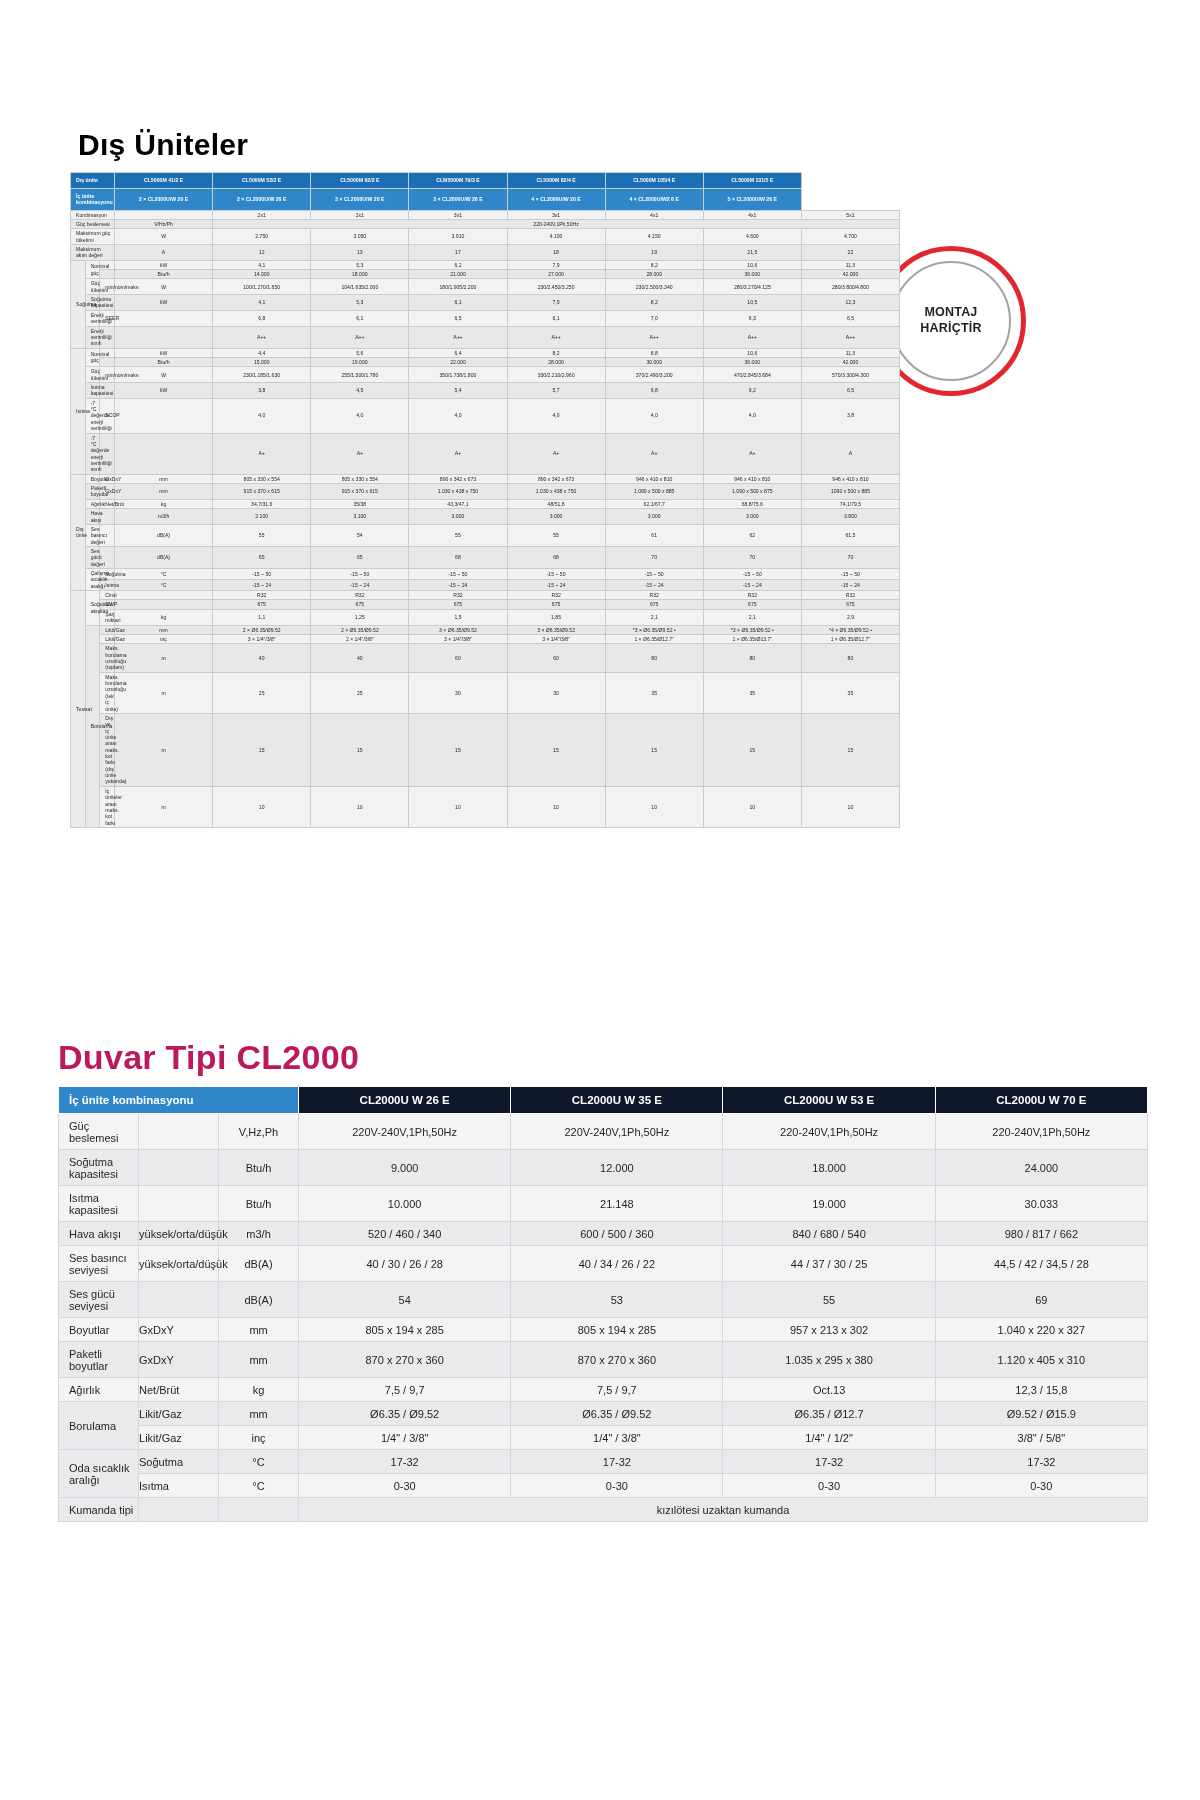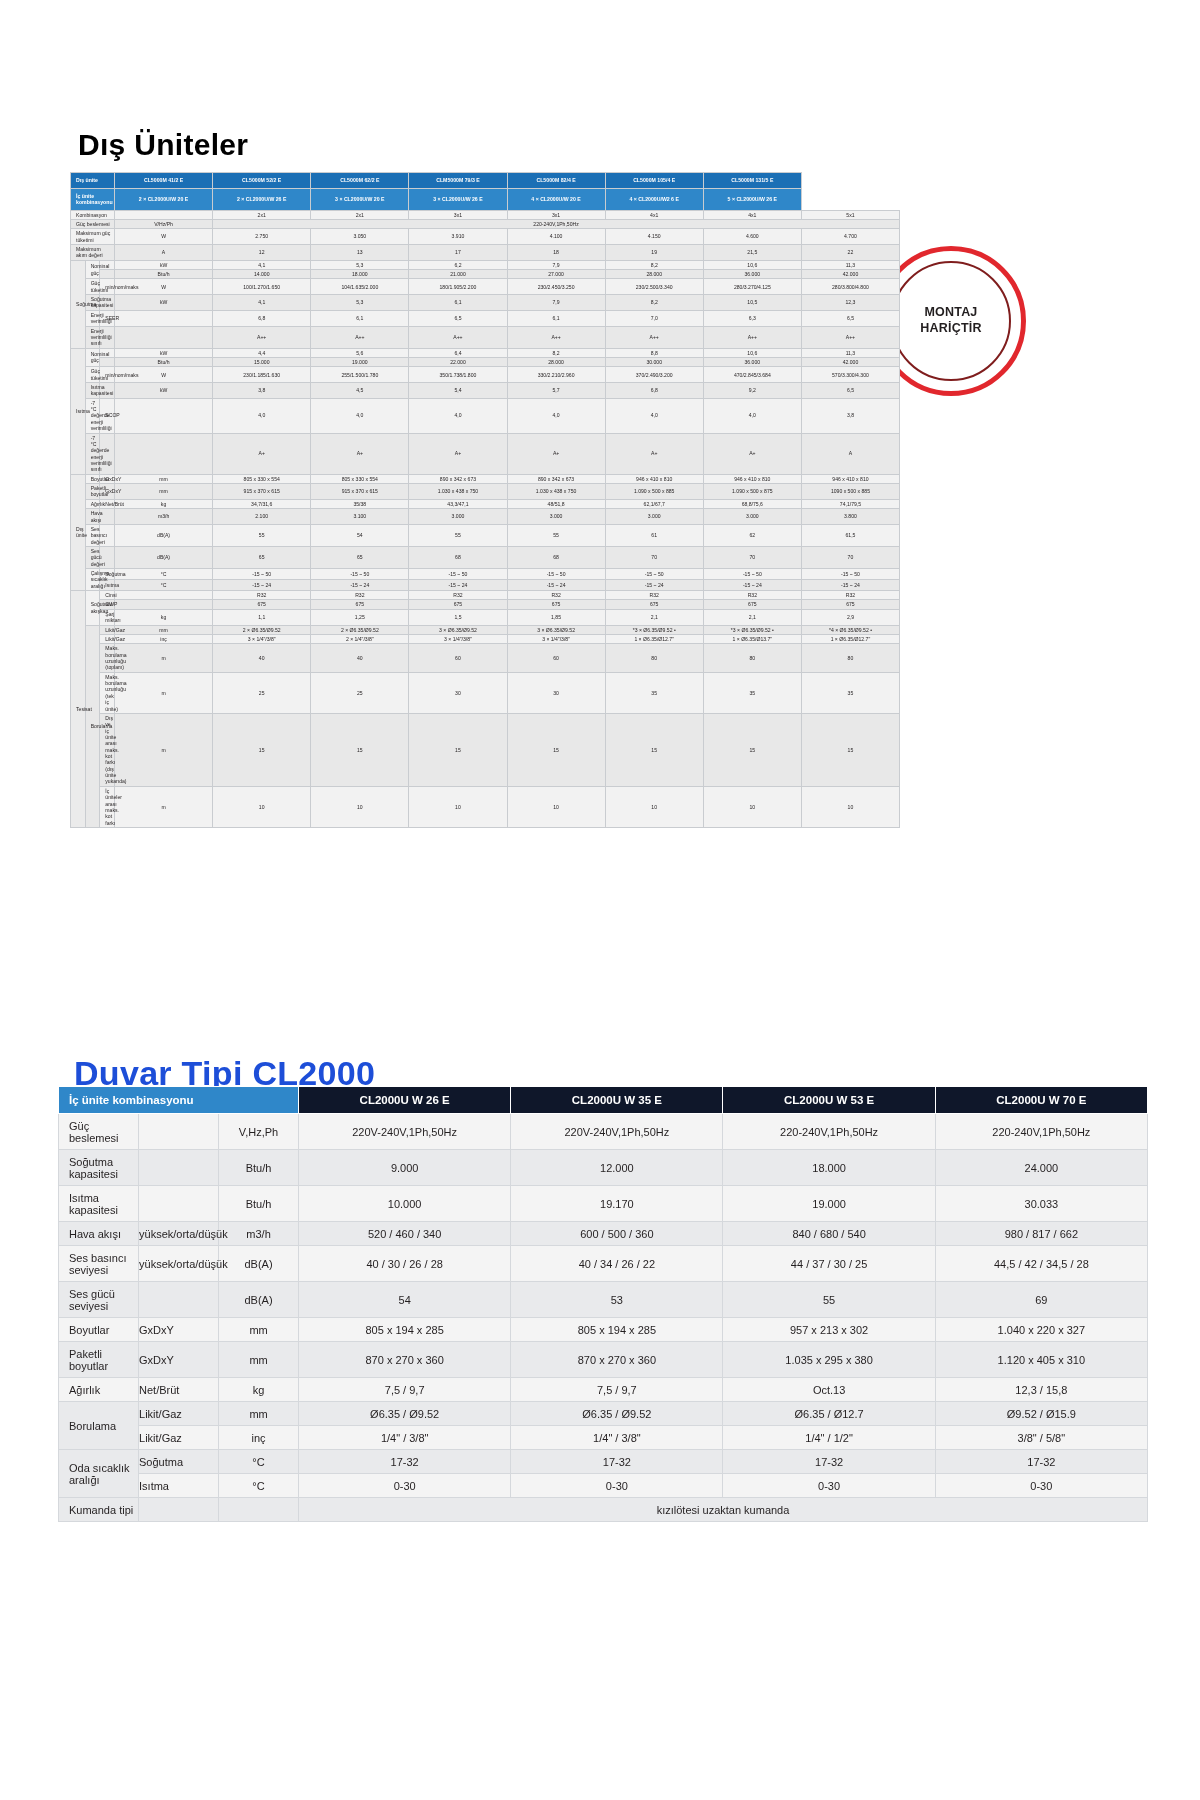--- a/index.html
+++ b/index.html
@@ -12,32 +12,32 @@
     overflow:hidden;
   }
   .page{position:relative;width:1200px;height:1800px;}
 
   
   h1.title1{
     position:absolute;left:78px;top:128px;margin:0;
     font-size:30px;font-weight:bold;letter-spacing:0.3px;color:#000000;
   }
   h1.title2{
-    position:absolute;left:58px;top:1038px;margin:16px;
-    font-size:34px;font-weight:bold;letter-spacing:0.3px;color:#1d4ed8;
+    position:absolute;left:58px;top:1038px;margin:0;
+    font-size:34px;font-weight:bold;letter-spacing:0.3px;color:#be185d;
   }
 
   
   .stamp{
     position:absolute;left:876px;top:246px;width:140px;height:140px;
     border-radius:50%;border:5px solid #e1272d;background:#ffffff;
     display:flex;align-items:center;justify-content:center;
   }
   .stamp .inner{
-    width:116px;height:116px;border-radius:50%;border:2px solid #7f1d1d;
+    width:116px;height:116px;border-radius:50%;border:2px solid #a3a3a3;
     display:flex;flex-direction:column;align-items:center;justify-content:center;
     text-align:center;
   }
   .stamp .inner span{
     display:block;font-size:12.5px;font-weight:bold;color:#231f20;line-height:1.25;
     letter-spacing:0.2px;
   }
 
   
   .t1wrap{position:absolute;left:70px;top:172px;width:830px;}
@@ -546,21 +546,21 @@
             <td class="d4">9.000</td>
             <td class="d4">12.000</td>
             <td class="d4">18.000</td>
             <td class="d4">24.000</td>
           </tr>
           <tr>
             <td class="lbl d1" rowspan="1">Isıtma kapasitesi</td>
             <td class="sublbl d2"></td>
             <td class="d3">Btu/h</td>
             <td class="d4">10.000</td>
-            <td class="d4">19.170</td>
+            <td class="d4">21.148</td>
             <td class="d4">19.000</td>
             <td class="d4">30.033</td>
           </tr>
           <tr class="alt">
             <td class="lbl d1" rowspan="1">Hava akışı</td>
             <td class="sublbl d2">yüksek/orta/düşük</td>
             <td class="d3">m3/h</td>
             <td class="d4">520 / 460 / 340</td>
             <td class="d4">600 / 500 / 360</td>
             <td class="d4">840 / 680 / 540</td>

